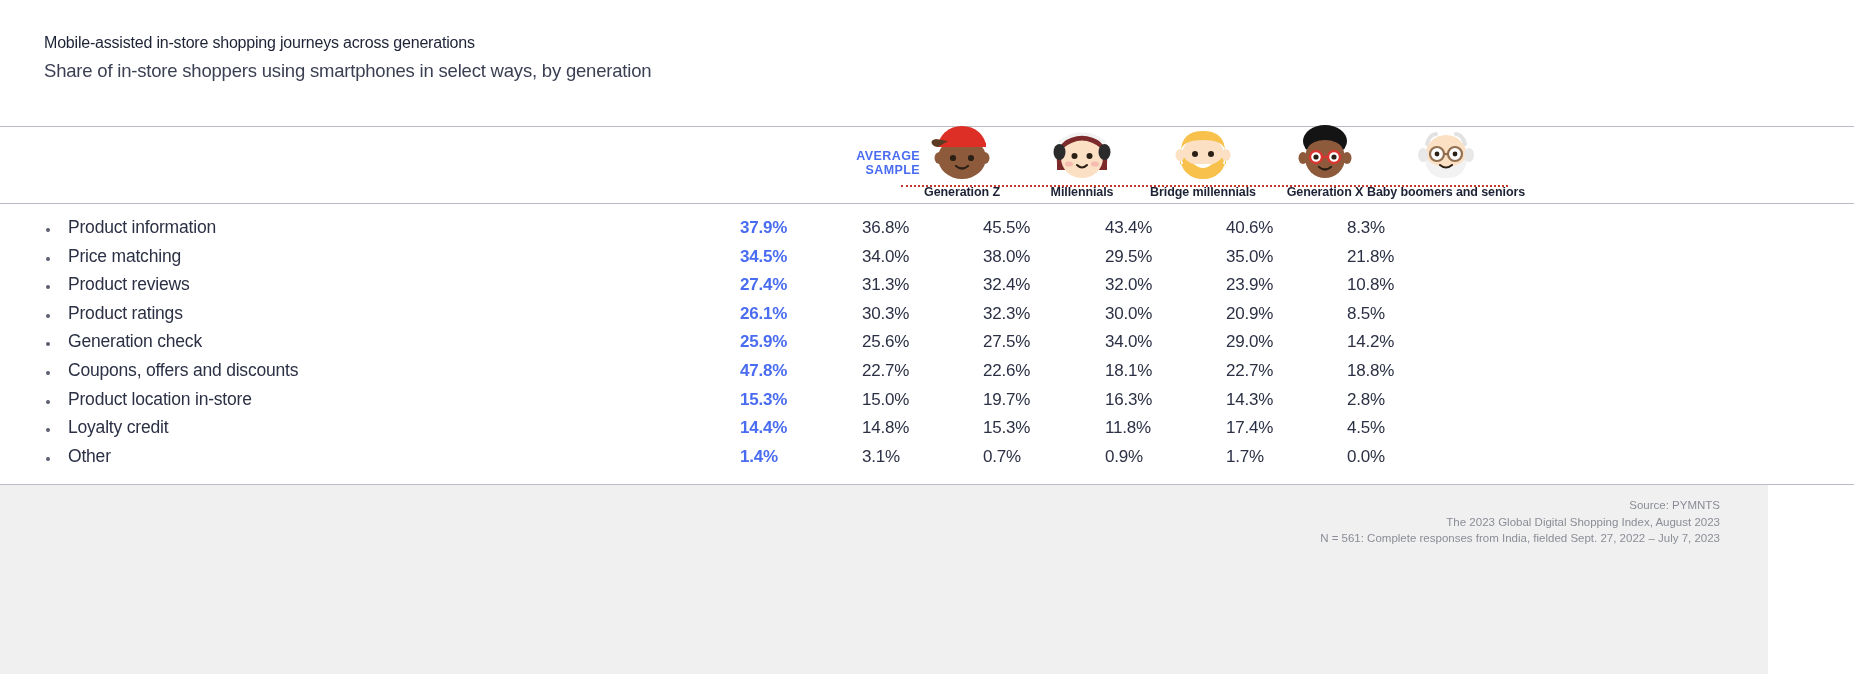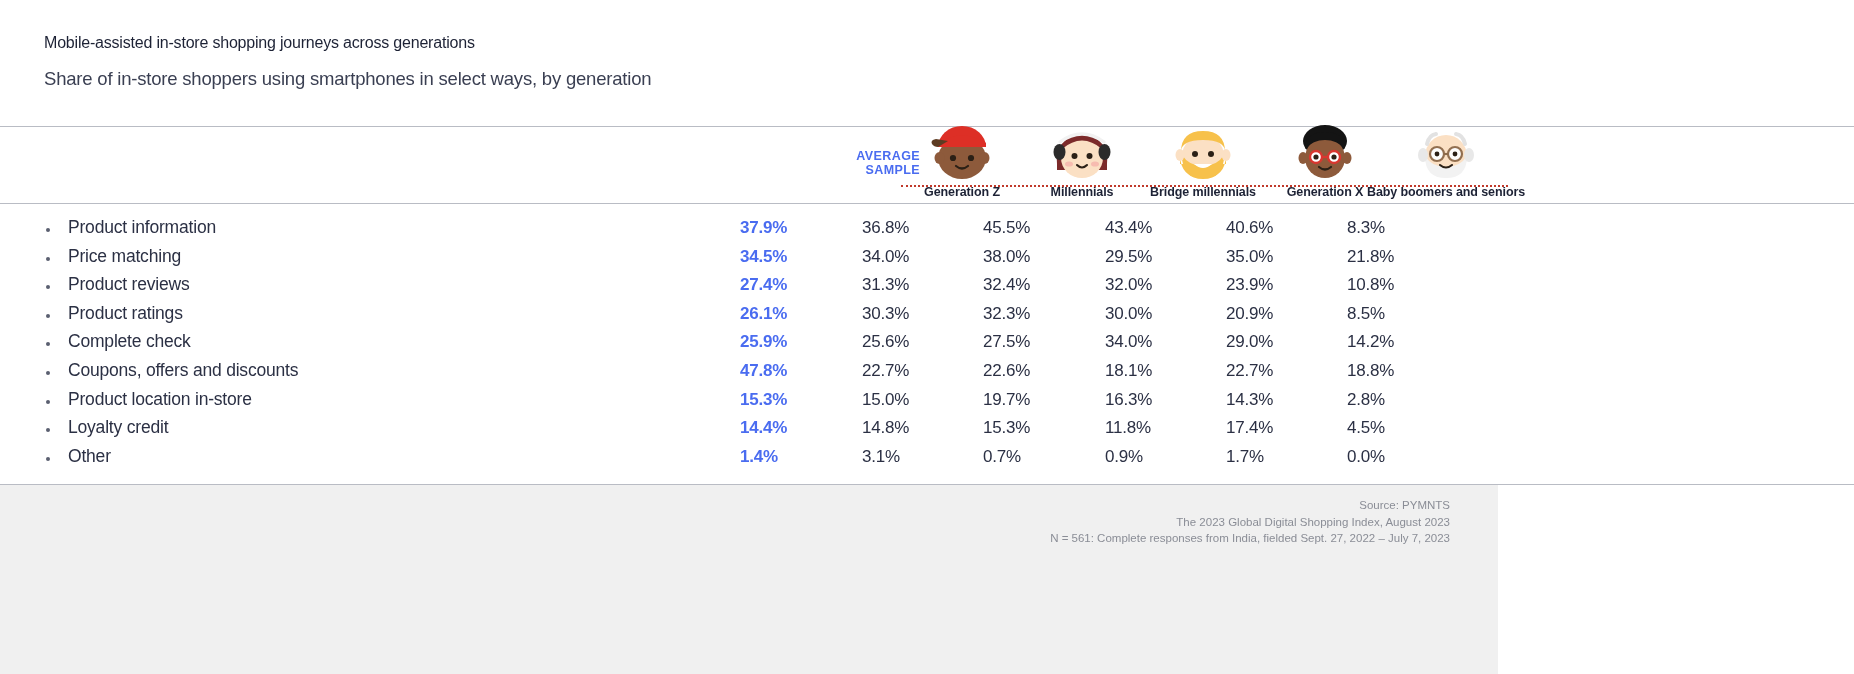--- a/index.html
+++ b/index.html
@@ -16,21 +16,21 @@
   .title-block { padding:26px 0 0 44px; }
   .table-label {
     color:#4a6cf0; font-size:14.5px; font-weight:bold;
     letter-spacing:0.4px;
   }
   .table-title {
     margin-top:8px; font-size:16px; font-weight:normal;
     color:#1d2235; letter-spacing:-0.2px;
   }
   .table-subtitle {
-    margin-top:16px; font-size:18.5px; font-weight:normal;
+    margin-top:8px; font-size:18.5px; font-weight:normal;
     color:#3a3f52; letter-spacing:-0.2px;
   }
 
   
   .rule {
     position:absolute; left:0; width:1854px; height:1px;
     background:#b9bcc4;
   }
   .rule.top   { top:126px; }
   .rule.mid   { top:203px; }
@@ -93,21 +93,21 @@
   }
   .cell.avg { color:#4a6cf0; font-weight:bold; left:740px; }
   .cell.c0 { left:862px; }
   .cell.c1 { left:983px; }
   .cell.c2 { left:1105px; }
   .cell.c3 { left:1226px; }
   .cell.c4 { left:1347px; }
 
   
   .footer {
-    position:absolute; top:485px; left:0; width:1498px; height:189px;
+    position:absolute; top:485px; left:0; width:1768px; height:189px;
     background:#f0f0f0;
   }
   .source {
     position:absolute; right:48px; top:12px; text-align:right;
     font-size:11.5px; color:#8a8d96; line-height:16.5px;
   }
 
   
   .face { display:block; }
 </style>
@@ -268,21 +268,21 @@
         <div class="rlabel">Product ratings</div>
         <div class="cell avg">26.1%</div>
         <div class="cell c0">30.3%</div>
         <div class="cell c1">32.3%</div>
         <div class="cell c2">30.0%</div>
         <div class="cell c3">20.9%</div>
         <div class="cell c4">8.5%</div>
       </div>
       <div class="drow">
         <div class="bullet"></div>
-        <div class="rlabel">Complete check</div>
+        <div class="rlabel">Generation check</div>
         <div class="cell avg">25.9%</div>
         <div class="cell c0">25.6%</div>
         <div class="cell c1">27.5%</div>
         <div class="cell c2">34.0%</div>
         <div class="cell c3">29.0%</div>
         <div class="cell c4">14.2%</div>
       </div>
       <div class="drow">
         <div class="bullet"></div>
         <div class="rlabel">Coupons, offers and discounts</div>

